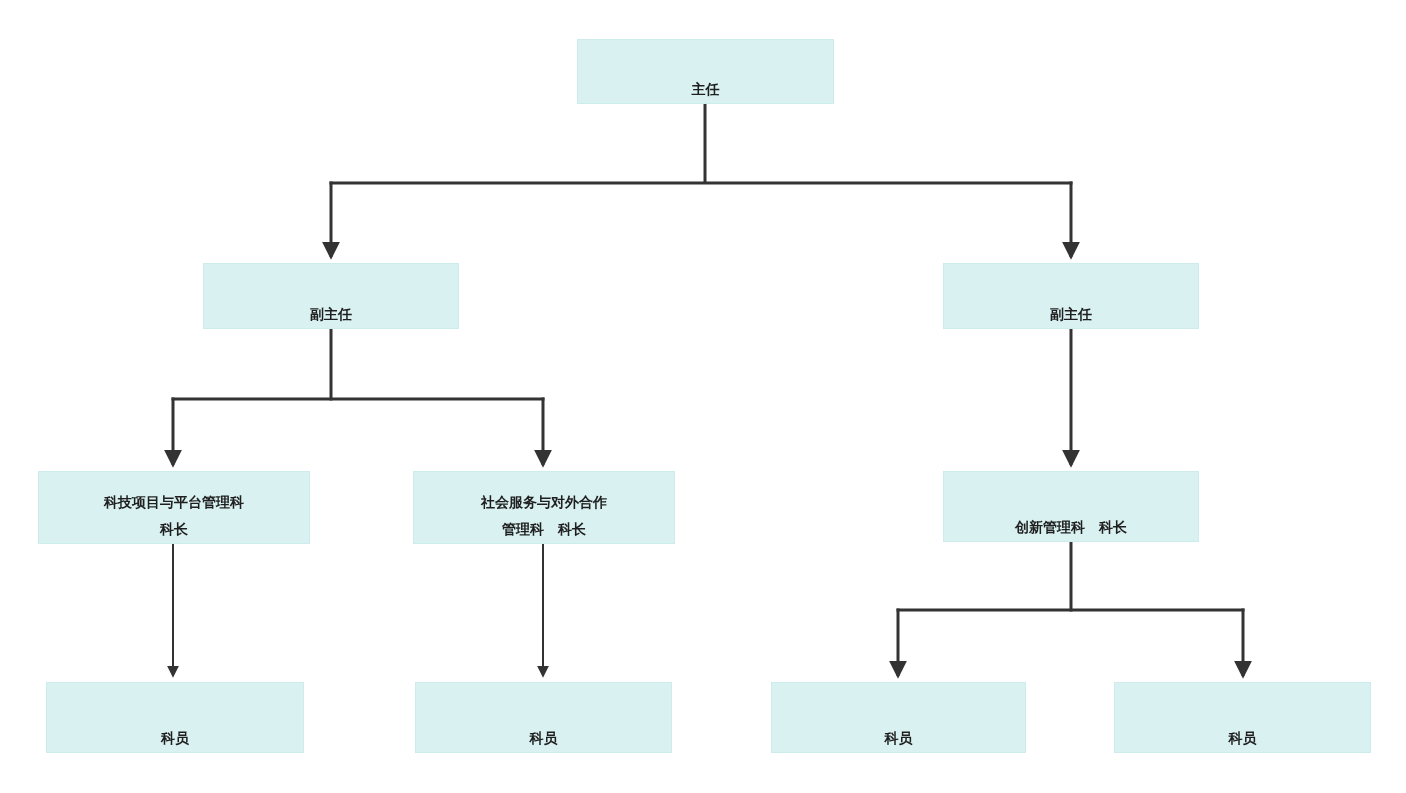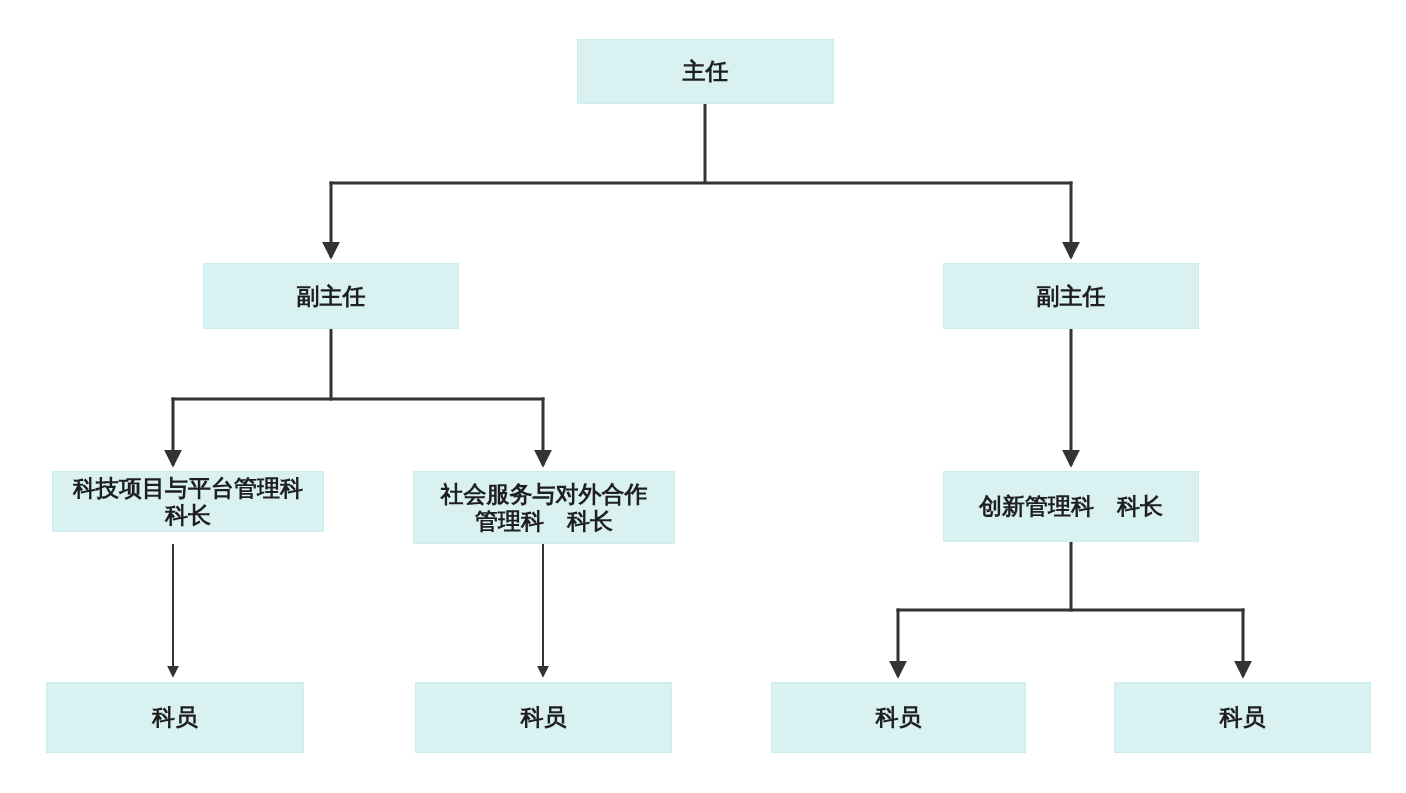--- a/index.html
+++ b/index.html
@@ -17,37 +17,37 @@
   svg.connectors {
     position: absolute; left: 0; top: 0;
     width: 1406px; height: 793px;
     pointer-events: none;
   }
   .node {
     position: absolute;
     background: #d9f1f1;
     border: 1px solid #cdecee;
     display: flex;
-    align-items: center;
+    align-items: flex-end;
     justify-content: center;
     text-align: center;
     color: #1f1f1f;
-    font-size: 23px;
+    font-size: 14px;
     line-height: 27px;
     white-space: pre-line;
     cursor: default;
   }
   .node.bold { font-weight: 700; }
   .node.regular { font-weight: 700; }
 
   
   #node-director            { left: 577px; top: 39px;  width: 257px; height: 65px; }
   #node-deputy-left         { left: 203px; top: 263px; width: 256px; height: 66px; }
   #node-deputy-right        { left: 943px; top: 263px; width: 256px; height: 66px; }
-  #node-chief-tech          { left: 52px;  top: 471px; width: 272px; height: 61px; }
+  #node-chief-tech          { left: 38px;  top: 471px; width: 272px; height: 73px; }
   #node-chief-social        { left: 413px; top: 471px; width: 262px; height: 73px; }
   #node-chief-innovation    { left: 943px; top: 471px; width: 256px; height: 71px; }
   #node-staff-1             { left: 46px;  top: 682px; width: 258px; height: 71px; }
   #node-staff-2             { left: 415px; top: 682px; width: 257px; height: 71px; }
   #node-staff-3             { left: 771px; top: 682px; width: 255px; height: 71px; }
   #node-staff-4             { left: 1114px; top: 682px; width: 257px; height: 71px; }
 </style>
 </head>
 <body>
 

